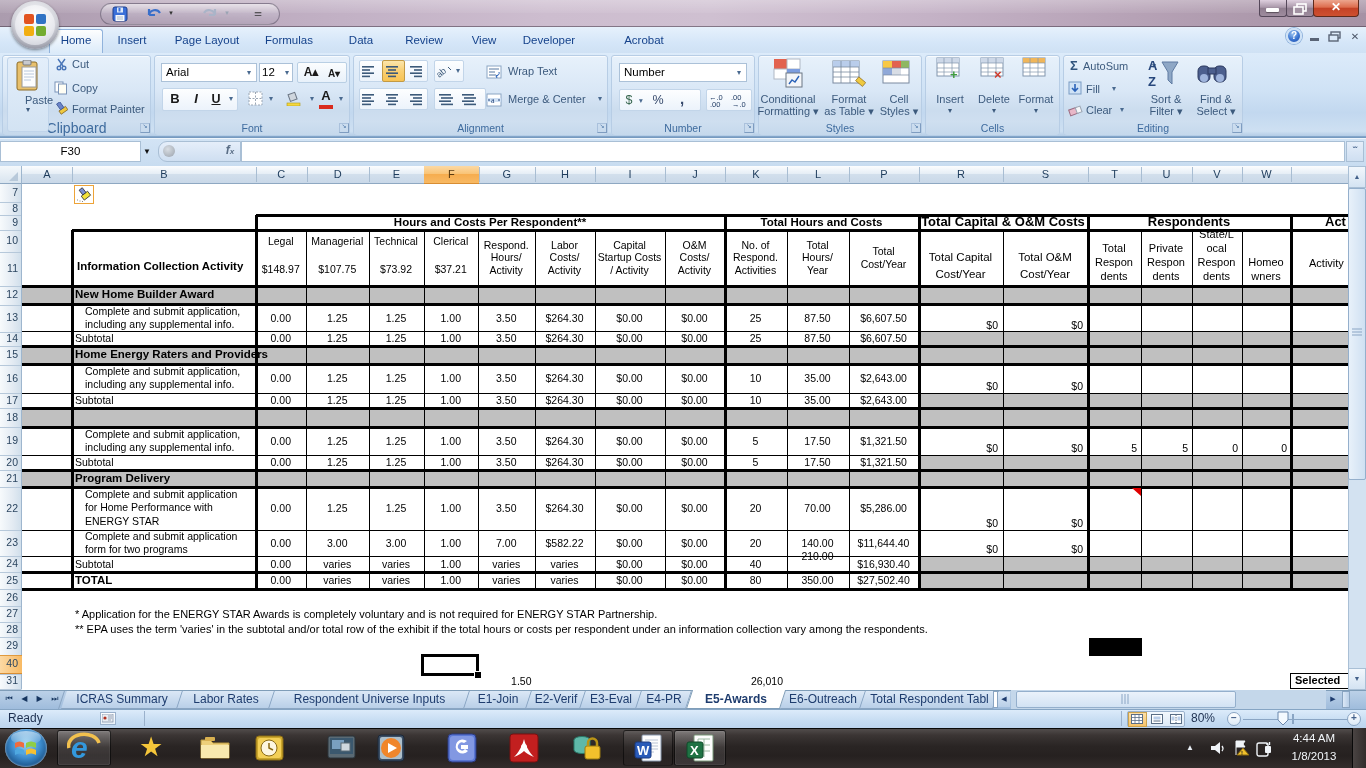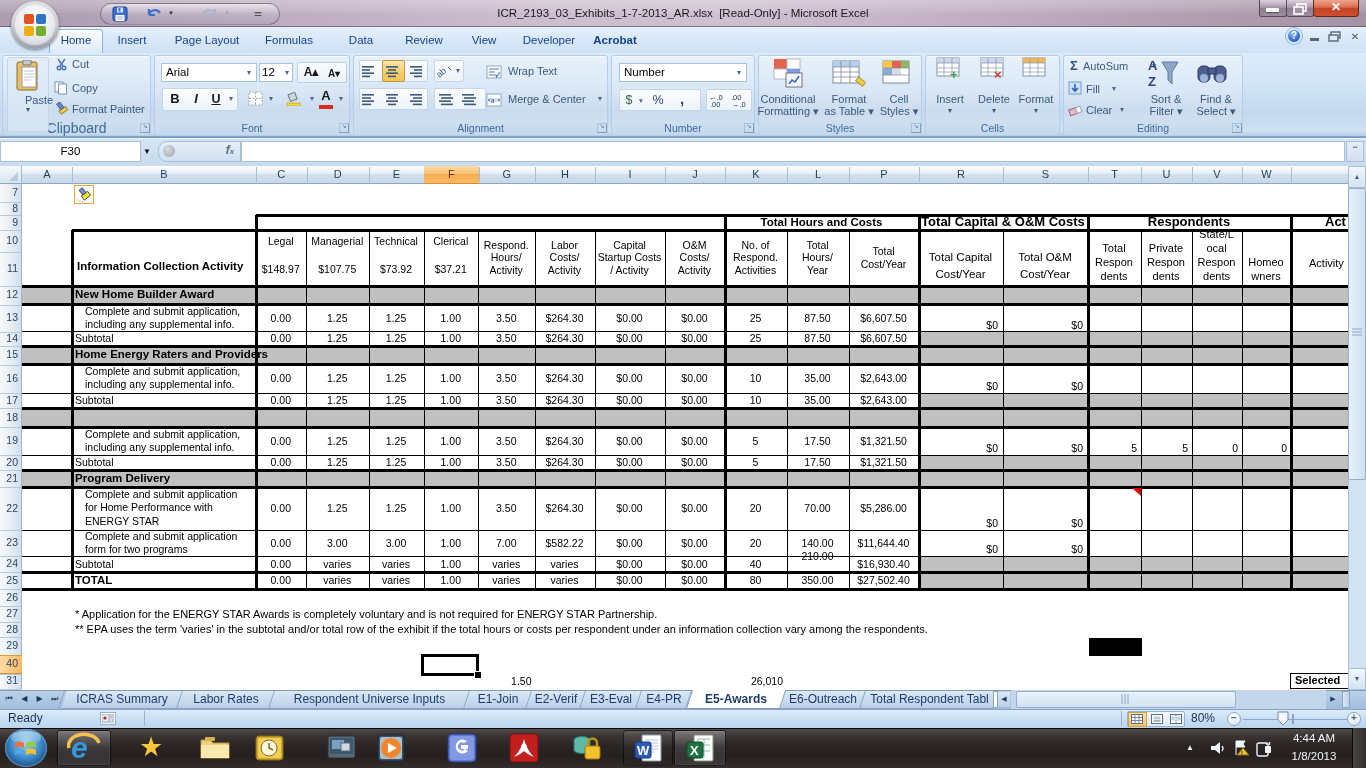--- a/index.html
+++ b/index.html
@@ -1,16 +1,15 @@
 <!DOCTYPE html>
 <html><head><meta charset="utf-8"><style>html,body{margin:0;padding:0;}*{box-sizing:content-box;}body{font-family:"Liberation Sans",sans-serif;}</style></head><body>
 <div style="position:relative;width:1366px;height:768px;overflow:hidden;background:#fff;font-family:'Liberation Sans',sans-serif;">
     <div style="position:absolute;left:0;top:0;width:1366px;height:27px;background:linear-gradient(90deg,#ab9cae 0%,#b6a4b8 10%,#c2b1c5 25%,#cdbdcf 40%,#cfc0d1 52%,#c4b2c6 68%,#b7a3b7 82%,#ad99ac 92%,#a692a5 100%);"></div>
     <div style="position:absolute;left:0;top:0;width:1366px;height:13px;background:linear-gradient(180deg,rgba(255,255,255,0.28),rgba(255,255,255,0.06));"></div>
-    <div style="position:absolute;left:400px;top:3px;width:566px;height:20px;display:flex;justify-content:center;align-items:center;font-size:11.5px;font-weight:normal;line-height:13px;color:#1c1a1e;text-align:center;white-space:pre;padding-bottom:0px;box-sizing:border-box;"><span>ICR_2193_03_Exhibits_1-7-2013_AR.xlsx  [Read-Only] - Microsoft Excel</span></div>
     <div style="position:absolute;left:1259px;top:0px;width:28px;height:17px;background:linear-gradient(180deg,#decfde,#ab99ab 45%,#907e90 52%,#9e8c9e);border:1px solid #55485a;border-top:none;border-radius:0 0 3px 3px;box-sizing:border-box;"></div>
     <div style="position:absolute;left:1286px;top:0px;width:28px;height:17px;background:linear-gradient(180deg,#decfde,#ab99ab 45%,#907e90 52%,#9e8c9e);border:1px solid #55485a;border-top:none;border-radius:0 0 3px 3px;box-sizing:border-box;"></div>
     <div style="position:absolute;left:1313px;top:0px;width:46px;height:17px;background:linear-gradient(180deg,#eca58e,#dd6d4e 45%,#c44226 52%,#ce5030);border:1px solid #5e2a1c;border-top:none;border-radius:0 0 4px 4px;box-sizing:border-box;"></div>
     <div style="position:absolute;left:1266px;top:8px;width:13px;height:4px;background:#fff;border-radius:1px;box-shadow:0 1px 1px rgba(0,0,0,0.4);"></div>
     <svg width="14" height="12" style="position:absolute;left:1293px;top:3px;">
       <rect x="4" y="1" width="9" height="7" fill="none" stroke="#fff" stroke-width="1.6"></rect>
       <rect x="1" y="4" width="9" height="7" fill="#a292a2" stroke="#fff" stroke-width="1.6"></rect>
     </svg>
     <div style="position:absolute;left:1313px;top:1px;width:46px;height:14px;display:flex;justify-content:center;align-items:center;font-size:12px;font-weight:bold;line-height:13.5px;color:#fff;text-align:center;white-space:pre;padding-bottom:0px;box-sizing:border-box;"><span>✕</span></div>
     <div style="position:absolute;left:0px;top:25.5px;width:1366px;height:1.5px;background:rgba(70,56,72,0.55);"></div>
@@ -42,21 +41,21 @@
     <div style="position:absolute;left:0;top:27px;width:1366px;height:26px;background:linear-gradient(180deg,#e6f1fc,#d5e6f8 60%,#cfe1f4);"></div>
     <div style="position:absolute;left:49px;top:29px;width:54px;height:24px;background:linear-gradient(180deg,#fdfefe,#eaf3fc 55%,#dcebf9);border:1px solid #91b3dc;border-bottom:none;border-radius:3px 3px 0 0;box-sizing:border-box;"></div>
     <div style="position:absolute;left:21px;top:30px;width:110px;height:21px;display:flex;justify-content:center;align-items:center;font-size:11.5px;font-weight:normal;line-height:13px;color:#15428b;text-align:center;white-space:pre;padding-bottom:0px;box-sizing:border-box;"><span>Home</span></div>
     <div style="position:absolute;left:77px;top:30px;width:110px;height:21px;display:flex;justify-content:center;align-items:center;font-size:11.5px;font-weight:normal;line-height:13px;color:#15428b;text-align:center;white-space:pre;padding-bottom:0px;box-sizing:border-box;"><span>Insert</span></div>
     <div style="position:absolute;left:152px;top:30px;width:110px;height:21px;display:flex;justify-content:center;align-items:center;font-size:11.5px;font-weight:normal;line-height:13px;color:#15428b;text-align:center;white-space:pre;padding-bottom:0px;box-sizing:border-box;"><span>Page Layout</span></div>
     <div style="position:absolute;left:234px;top:30px;width:110px;height:21px;display:flex;justify-content:center;align-items:center;font-size:11.5px;font-weight:normal;line-height:13px;color:#15428b;text-align:center;white-space:pre;padding-bottom:0px;box-sizing:border-box;"><span>Formulas</span></div>
     <div style="position:absolute;left:306px;top:30px;width:110px;height:21px;display:flex;justify-content:center;align-items:center;font-size:11.5px;font-weight:normal;line-height:13px;color:#15428b;text-align:center;white-space:pre;padding-bottom:0px;box-sizing:border-box;"><span>Data</span></div>
     <div style="position:absolute;left:369px;top:30px;width:110px;height:21px;display:flex;justify-content:center;align-items:center;font-size:11.5px;font-weight:normal;line-height:13px;color:#15428b;text-align:center;white-space:pre;padding-bottom:0px;box-sizing:border-box;"><span>Review</span></div>
     <div style="position:absolute;left:429px;top:30px;width:110px;height:21px;display:flex;justify-content:center;align-items:center;font-size:11.5px;font-weight:normal;line-height:13px;color:#15428b;text-align:center;white-space:pre;padding-bottom:0px;box-sizing:border-box;"><span>View</span></div>
     <div style="position:absolute;left:494px;top:30px;width:110px;height:21px;display:flex;justify-content:center;align-items:center;font-size:11.5px;font-weight:normal;line-height:13px;color:#15428b;text-align:center;white-space:pre;padding-bottom:0px;box-sizing:border-box;"><span>Developer</span></div>
-    <div style="position:absolute;left:560px;top:30px;width:110px;height:21px;display:flex;justify-content:center;align-items:center;font-size:11.5px;font-weight:bold;line-height:13px;color:#15428b;text-align:center;white-space:pre;padding-bottom:0px;box-sizing:border-box;"><span>Acrobat</span></div>
+    <div style="position:absolute;left:589px;top:30px;width:110px;height:21px;display:flex;justify-content:center;align-items:center;font-size:11.5px;font-weight:normal;line-height:13px;color:#15428b;text-align:center;white-space:pre;padding-bottom:0px;box-sizing:border-box;"><span>Acrobat</span></div>
     <div style="position:absolute;left:0;top:53px;width:1366px;height:85px;background:linear-gradient(180deg,#dcebfa,#cfe2f5 45%,#c2d8ef 70%,#cee0f2 92%,#a8c3e0);"></div>
     <div style="position:absolute;left:0;top:136px;width:1366px;height:2px;background:linear-gradient(180deg,#8aabce,#6f94bb);"></div>
     <div style="position:absolute;left:2px;top:55px;width:149px;height:80px;background:linear-gradient(180deg,#e7f1fb,#d9e7f6 45%,#cbdcee 70%,#d3e2f2);border:1px solid #b7cde5;border-radius:3px;box-sizing:border-box;box-shadow:inset 0 1px 0 rgba(255,255,255,0.7);"></div>
     <div style="position:absolute;left:3px;top:121px;width:147px;height:14px;background:linear-gradient(180deg,#cfdff0,#c5d8ec);border-radius:0 0 3px 3px;"></div>
     <div style="position:absolute;left:2px;top:121px;width:149px;height:13px;display:flex;justify-content:center;align-items:center;font-size:14px;font-weight:normal;line-height:12px;color:#3e6b9e;text-align:center;white-space:pre;padding-bottom:0px;box-sizing:border-box;"><span>Clipboard</span></div>
     <div style="position:absolute;left:154px;top:55px;width:196px;height:80px;background:linear-gradient(180deg,#e7f1fb,#d9e7f6 45%,#cbdcee 70%,#d3e2f2);border:1px solid #b7cde5;border-radius:3px;box-sizing:border-box;box-shadow:inset 0 1px 0 rgba(255,255,255,0.7);"></div>
     <div style="position:absolute;left:155px;top:121px;width:194px;height:14px;background:linear-gradient(180deg,#cfdff0,#c5d8ec);border-radius:0 0 3px 3px;"></div>
     <div style="position:absolute;left:154px;top:121px;width:196px;height:13px;display:flex;justify-content:center;align-items:center;font-size:10.5px;font-weight:normal;line-height:12px;color:#3e6b9e;text-align:center;white-space:pre;padding-bottom:0px;box-sizing:border-box;"><span>Font</span></div>
     <div style="position:absolute;left:353px;top:55px;width:255px;height:80px;background:linear-gradient(180deg,#e7f1fb,#d9e7f6 45%,#cbdcee 70%,#d3e2f2);border:1px solid #b7cde5;border-radius:3px;box-sizing:border-box;box-shadow:inset 0 1px 0 rgba(255,255,255,0.7);"></div>
     <div style="position:absolute;left:354px;top:121px;width:253px;height:14px;background:linear-gradient(180deg,#cfdff0,#c5d8ec);border-radius:0 0 3px 3px;"></div>
@@ -439,20 +438,21 @@
     <div style="position:absolute;left:0px;top:672.5px;width:18px;height:15px;display:flex;justify-content:flex-end;align-items:center;font-size:10.5px;font-weight:normal;line-height:12px;color:#2c4660;text-align:right;white-space:pre;padding-bottom:0px;box-sizing:border-box;"><span>31</span></div>
     <div style="position:absolute;left:22px;top:286px;width:1326px;height:18.5px;background:#c0c0c0;"></div>
     <div style="position:absolute;left:22px;top:346px;width:1326px;height:18.5px;background:#c0c0c0;"></div>
     <div style="position:absolute;left:22px;top:408px;width:1326px;height:19px;background:#c0c0c0;"></div>
     <div style="position:absolute;left:22px;top:470px;width:1326px;height:17px;background:#c0c0c0;"></div>
     <div style="position:absolute;left:919px;top:331.5px;width:429px;height:14.5px;background:#c0c0c0;"></div>
     <div style="position:absolute;left:919px;top:393px;width:429px;height:15px;background:#c0c0c0;"></div>
     <div style="position:absolute;left:919px;top:455px;width:429px;height:15px;background:#c0c0c0;"></div>
     <div style="position:absolute;left:919px;top:556px;width:429px;height:16px;background:#c0c0c0;"></div>
     <div style="position:absolute;left:919px;top:572px;width:429px;height:17px;background:#c0c0c0;"></div>
+    <div style="position:absolute;left:259px;top:215px;width:462px;height:14px;display:flex;justify-content:center;align-items:center;font-size:11.5px;font-weight:bold;line-height:13px;color:#000;text-align:center;white-space:pre;padding-bottom:0px;box-sizing:border-box;"><span>Hours and Costs Per Respondent**</span></div>
     <div style="position:absolute;left:728px;top:215px;width:187px;height:14px;display:flex;justify-content:center;align-items:center;font-size:11.5px;font-weight:bold;line-height:13px;color:#000;text-align:center;white-space:pre;padding-bottom:0px;box-sizing:border-box;"><span>Total Hours and Costs</span></div>
     <div style="position:absolute;left:922px;top:215px;width:162px;height:14px;display:flex;justify-content:center;align-items:center;font-size:13px;font-weight:bold;line-height:14.5px;color:#000;text-align:center;white-space:pre;padding-bottom:0px;box-sizing:border-box;"><span>Total Capital &amp; O&amp;M Costs</span></div>
     <div style="position:absolute;left:1091px;top:215px;width:196px;height:14px;display:flex;justify-content:center;align-items:center;font-size:13px;font-weight:bold;line-height:14.5px;color:#000;text-align:center;white-space:pre;padding-bottom:0px;box-sizing:border-box;"><span>Respondents</span></div>
     <div style="position:absolute;left:1325px;top:215px;width:40px;height:15px;display:flex;justify-content:flex-start;align-items:center;font-size:13px;font-weight:bold;line-height:14.5px;color:#000;text-align:left;white-space:pre;padding-bottom:0px;box-sizing:border-box;"><span>Act</span></div>
     <div style="position:absolute;left:77px;top:257px;width:176px;height:18px;display:flex;justify-content:flex-start;align-items:center;font-size:11.5px;font-weight:bold;line-height:13px;color:#000;text-align:left;white-space:pre;padding-bottom:0px;box-sizing:border-box;"><span>Information Collection Activity</span></div>
     <div style="position:absolute;left:259px;top:230px;width:43.5px;height:21px;display:flex;justify-content:center;align-items:center;font-size:10.5px;font-weight:normal;line-height:12px;color:#000;text-align:center;white-space:pre;padding-bottom:0px;box-sizing:border-box;"><span>Legal</span></div>
     <div style="position:absolute;left:259px;top:252px;width:43.5px;height:33px;display:flex;justify-content:center;align-items:center;font-size:10.5px;font-weight:normal;line-height:12px;color:#000;text-align:center;white-space:pre;padding-bottom:0px;box-sizing:border-box;"><span>$148.97</span></div>
     <div style="position:absolute;left:309.5px;top:230px;width:55.5px;height:21px;display:flex;justify-content:center;align-items:center;font-size:10.5px;font-weight:normal;line-height:12px;color:#000;text-align:center;white-space:pre;padding-bottom:0px;box-sizing:border-box;"><span>Managerial</span></div>
     <div style="position:absolute;left:309.5px;top:252px;width:55.5px;height:33px;display:flex;justify-content:center;align-items:center;font-size:10.5px;font-weight:normal;line-height:12px;color:#000;text-align:center;white-space:pre;padding-bottom:0px;box-sizing:border-box;"><span>$107.75</span></div>
     <div style="position:absolute;left:372px;top:230px;width:48px;height:21px;display:flex;justify-content:center;align-items:center;font-size:10.5px;font-weight:normal;line-height:12px;color:#000;text-align:center;white-space:pre;padding-bottom:0px;box-sizing:border-box;"><span>Technical</span></div>

